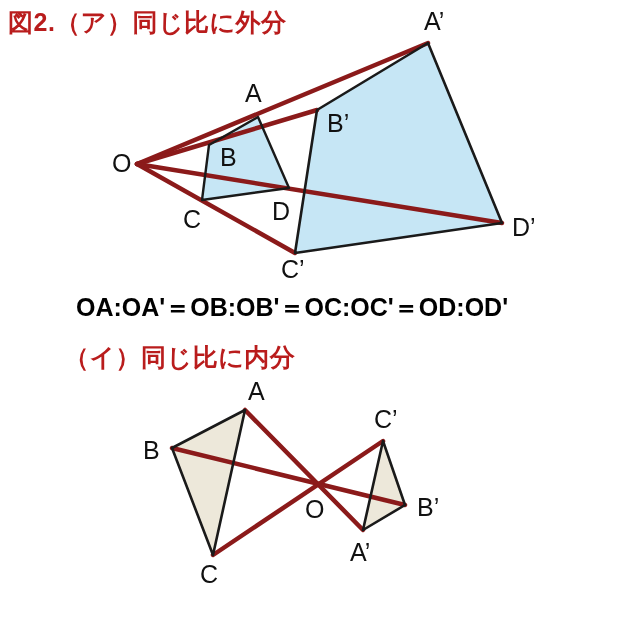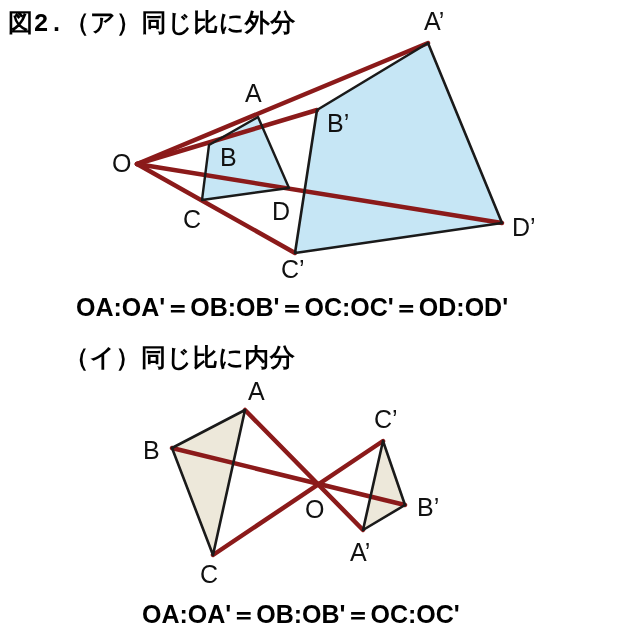--- a/index.html
+++ b/index.html
@@ -10,23 +10,23 @@
   #page {
     position: relative;
     width: 630px;
     height: 630px;
     background: #ffffff;
     font-family: "Liberation Sans", sans-serif;
     overflow: hidden;
   }
   .heading {
     position: absolute;
-    font-family: Liberation Mono, monospace;
+    font-family: Liberation Sans, sans-serif;
     font-weight: 700;
-    color: #000000;
+    color: #b91c1c;
     white-space: nowrap;
     letter-spacing: 0.5px;
   }
   #title-fig2 {
     left: 8px;
     top: 6px;
     font-size: 25px;
   }
   #title-ib {
     left: 64px;
@@ -122,15 +122,14 @@
         <text x="305" y="518" class="vlabel" fill="#111111">O</text>
         <text x="248" y="400" class="vlabel" fill="#111111">A</text>
         <text x="143" y="459" class="vlabel" fill="#111111">B</text>
         <text x="200" y="583" class="vlabel" fill="#111111">C</text>
         <text x="350" y="561" class="vlabel" fill="#111111">A’</text>
         <text x="417" y="516" class="vlabel" fill="#111111">B’</text>
         <text x="374" y="428" class="vlabel" fill="#111111">C’</text>
       </g>
   </svg>
 
-  <div class="formula" id="formula-bottom">OA:OA'＝OB:OB'＝OC:OC'</div>
 
 </div>
 
 </body></html>

